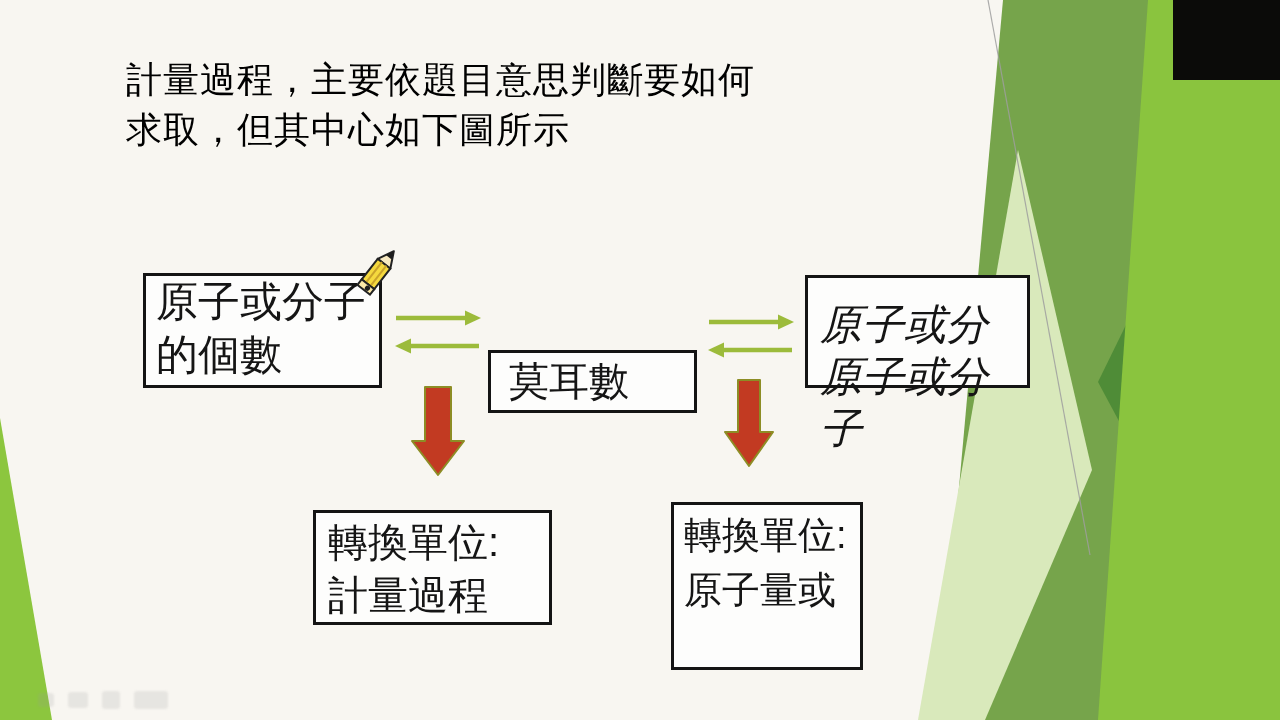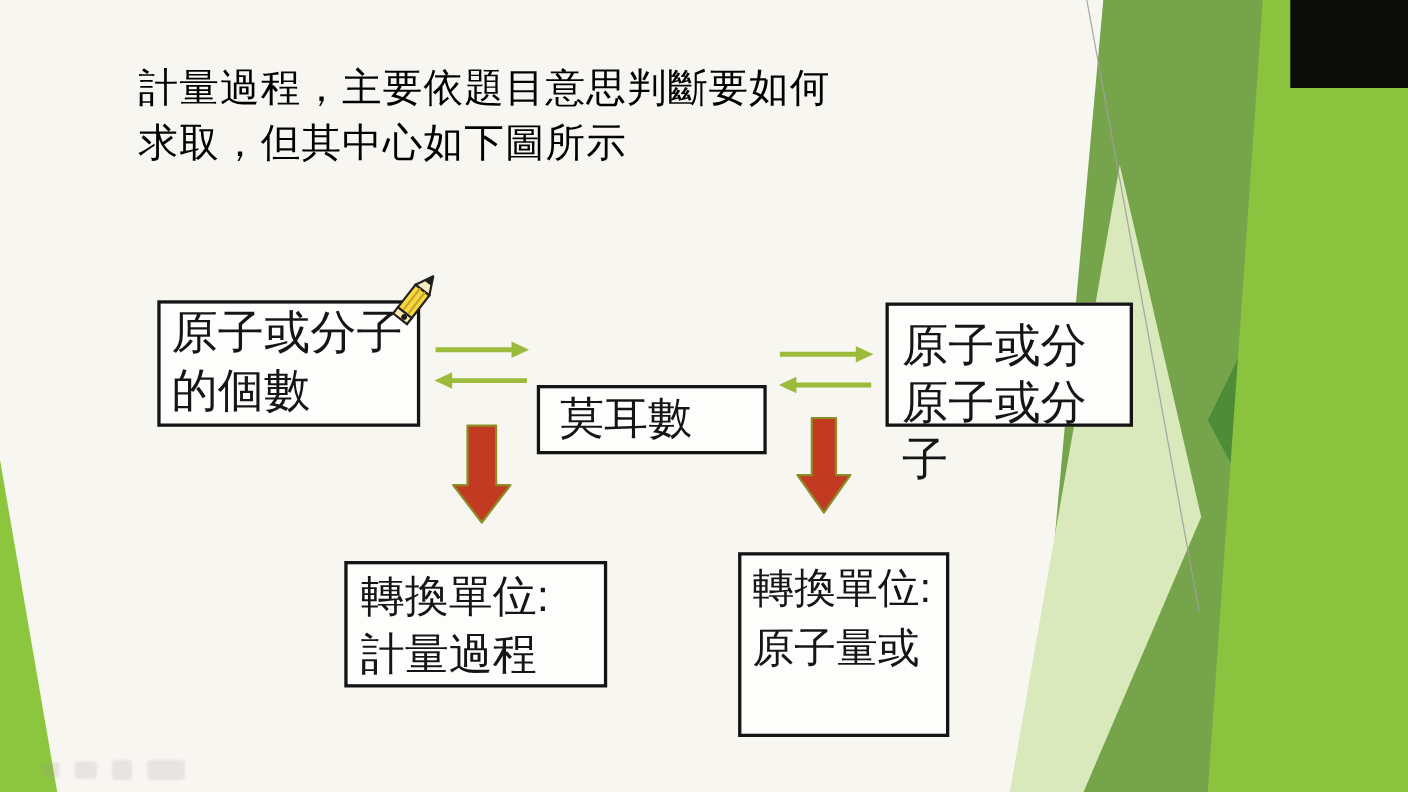--- a/index.html
+++ b/index.html
@@ -24,21 +24,21 @@
   .dbox{
     position:absolute;box-sizing:border-box;
     background:#fdfdfc;border:3px solid #141414;color:#151515;
   }
   .dbox span{display:block;}
   .box-count{left:143px;top:273px;width:239px;height:115px;
     font-size:42px;line-height:53px;padding:3px 0 0 10px;font-family:Liberation Mono, monospace;}
   .box-mole{left:488px;top:302px;width:209px;height:63px;
     font-size:40px;line-height:56px;padding:0 0 0 18px;margin-top:48px;}
   .box-gram{left:805px;top:275px;width:225px;height:113px;
-    font-size:42px;line-height:52px;padding:10px 0 0 12px;}
+    font-size:42px;line-height:52px;padding:21px 0 0 12px;font-style:italic;}
   .box-unit-count{left:313px;top:510px;width:239px;height:115px;
     font-size:40px;line-height:53px;padding:3px 0 0 12px;}
   .box-unit-mass{left:671px;top:502px;width:192px;height:168px;
     font-size:38px;line-height:55px;padding:3px 0 0 10px;}
   #diagram-arrows, #pencil{position:absolute;left:0;top:0;}
   #pencil{left:346px;top:242px;}
   .watermark{
     position:absolute;left:38px;top:688px;width:170px;height:24px;
     display:flex;gap:14px;align-items:center;opacity:0.18;filter:blur(1px);
   }

